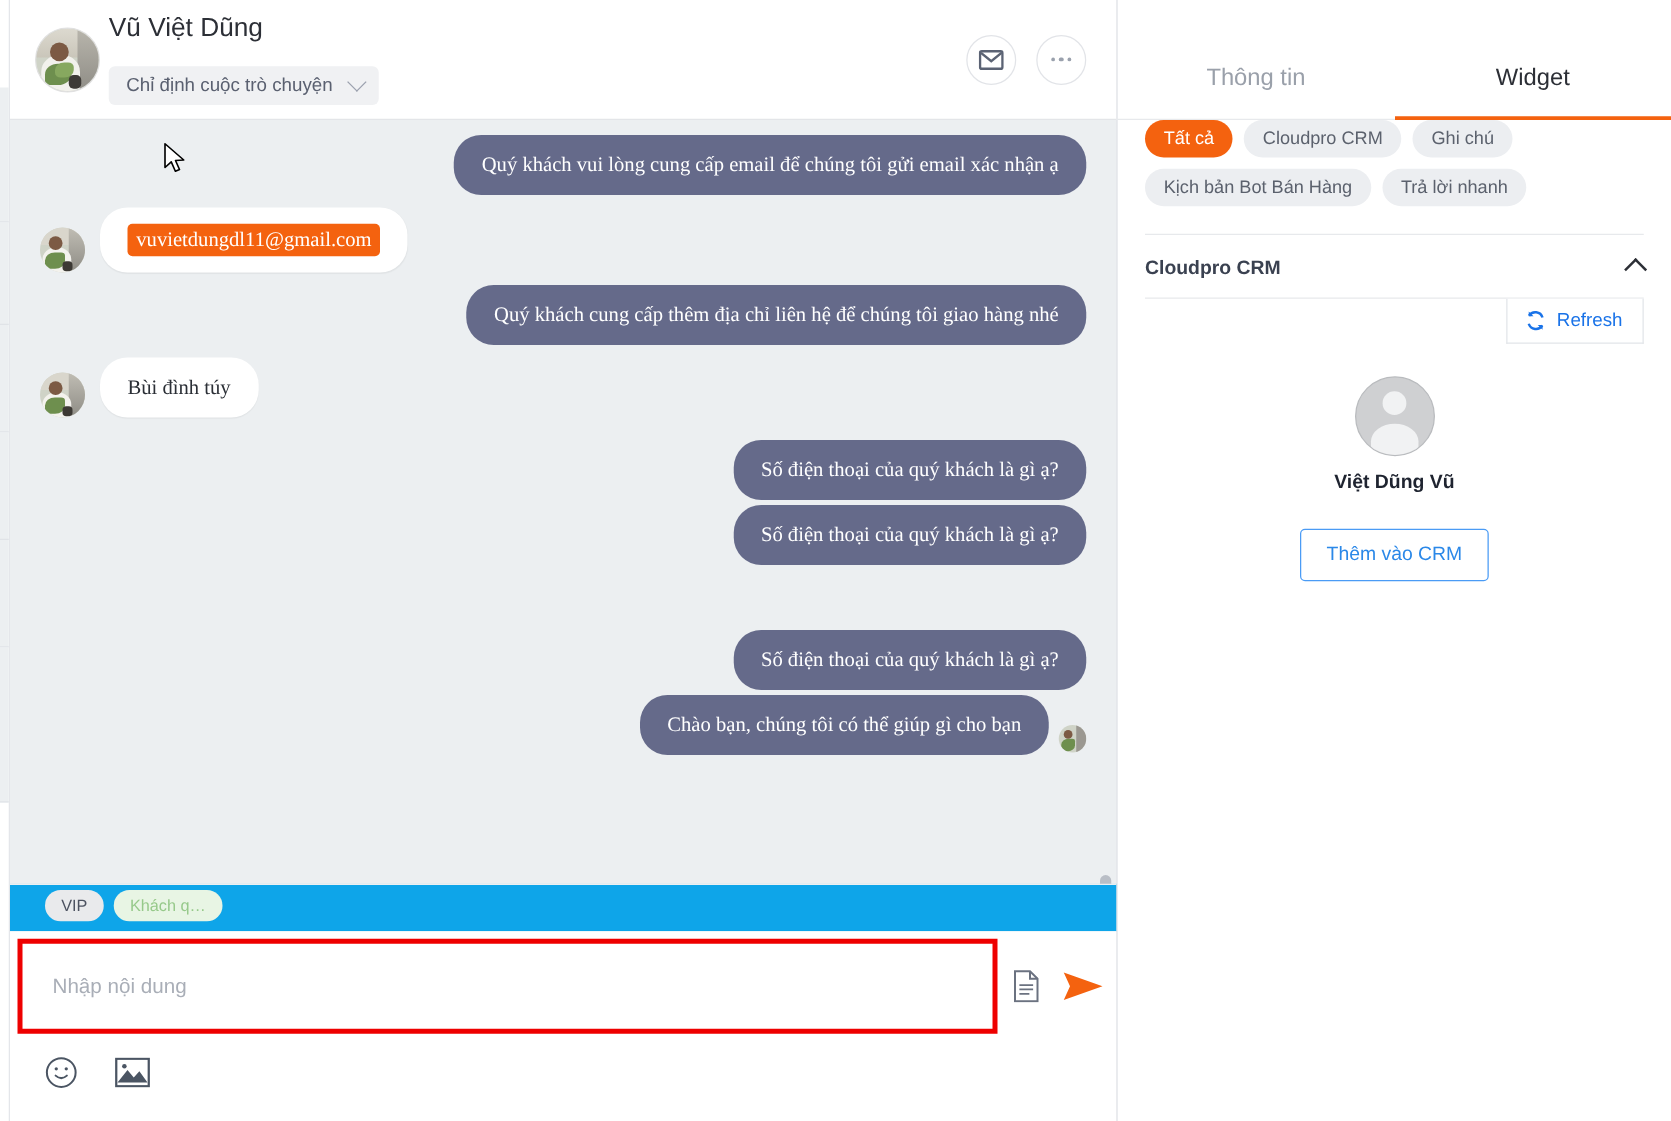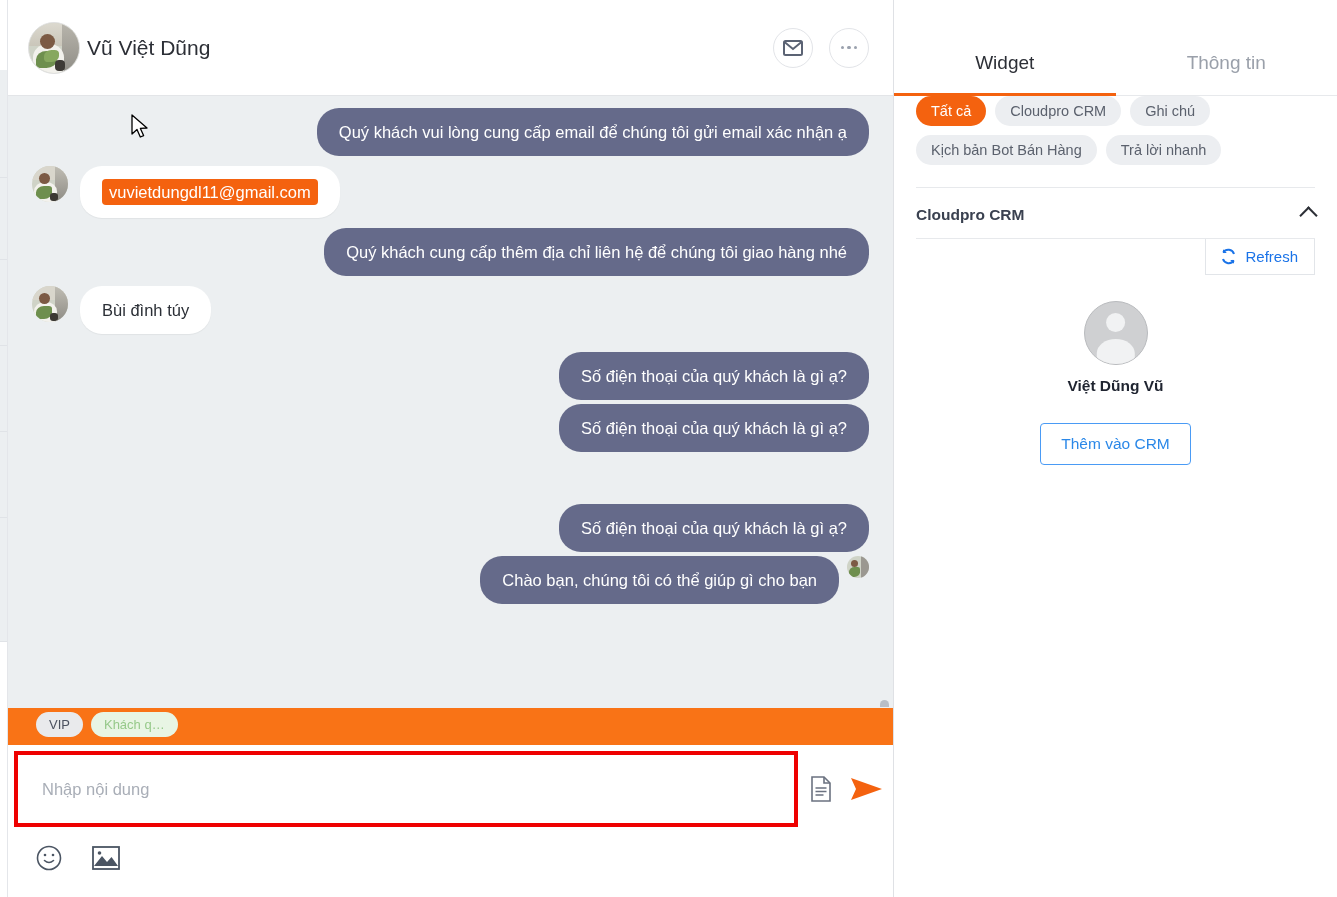--- a/index.html
+++ b/index.html
@@ -112,21 +112,21 @@
   .dots i { width:3.5px; height:3.5px; border-radius:50%; background:#9aa1ad; display:block; }
 
   
   .msg-area {
     flex: 1 1 auto;
     position: relative;
     overflow: hidden;
     padding: 12px 24px 8px 24px;
     background: #eceff1;
   }
-  .row { display: flex; align-items: flex-start; margin-bottom: 10px; }
+  .row { display: flex; align-items: flex-end; margin-bottom: 10px; font-family: Liberation Serif, serif; }
   .row.out { justify-content: flex-end; }
   .row.in  { justify-content: flex-start; }
   .row.tight { margin-bottom: 4px; }
 
   .msg-avatar {
     width: 36px; height: 36px; border-radius: 50%;
     flex: 0 0 36px; margin-right: 12px; overflow: hidden;
     position: relative; background: #cfd3c7;
   }
   .msg-avatar .a-wall  { position:absolute; right:0; top:0; width:36%; height:100%; background:linear-gradient(180deg,#c0bdb4 0%,#8e8c85 100%); }
@@ -183,21 +183,21 @@
     top: 592px;
     width: 9px; height: 64px;
     border-radius: 5px;
     background: #b9bec6;
     cursor: pointer;
   }
 
   
   .tags-row {
     flex: 0 0 38px;
-    background: #f97316;
+    background: #0ea5e9;
     display: flex; align-items: center;
     gap: 8px;
     padding: 0 20px 4px 28px;
     border-top: 1px solid #eceff1;
   }
   .tag {
     font-size: 13px;
     padding: 5px 13px;
     border-radius: 13px;
     cursor: pointer;
@@ -395,20 +395,24 @@
         <span class="ph-sky"></span>
           <span class="ph-wall"></span>
         <span class="ph-body"></span>
           <span class="ph-head"></span>
         <span class="ph-leaf"></span>
           <span class="ph-leaf2"></span>
           <span class="ph-dark"></span>
       </div>
       <div class="hdr-text">
         <div class="hdr-name">Vũ Việt Dũng</div>
+        <div class="assign-select">
+          <span>Chỉ định cuộc trò chuyện</span>
+          <span class="chev-dn"></span>
+        </div>
       </div>
       <div class="hdr-actions">
         <div class="circle-btn">
           <svg width="20" height="16" viewBox="0 0 20 16">
             <rect x="1" y="1" width="18" height="14" rx="1.5" fill="none" stroke="#5b6374" stroke-width="2"></rect>
             <path d="M1.8 2.3 L10 9 L18.2 2.3" fill="none" stroke="#5b6374" stroke-width="2"></path>
           </svg>
         </div>
         <div class="circle-btn">
           <span class="dots">
@@ -513,22 +517,22 @@
           <rect x="1" y="1" width="26" height="22" fill="none" stroke="#4b5563" stroke-width="1.8"></rect>
           <circle cx="7.5" cy="7" r="1.8" fill="#4b5563"></circle>
           <path d="M2 20 L10 10 L15 16 L19.5 11 L26 20 Z" fill="#4b5563"></path>
         </svg>
       </div>
     </div>
   </div>
 
   <div class="right-col">
     <div class="tabs">
+      <div class="tab">Thông tin</div>
       <div class="tab active">Widget</div>
-      <div class="tab">Thông tin</div>
     </div>
 
     <div class="panel-body">
 
       <div class="chips">
         <span class="chip active">Tất cả</span>
         <span class="chip">Cloudpro CRM</span>
         <span class="chip">Ghi chú</span>
         <span class="chip">Kịch bản Bot Bán Hàng</span>
         <span class="chip">Trả lời nhanh</span>

